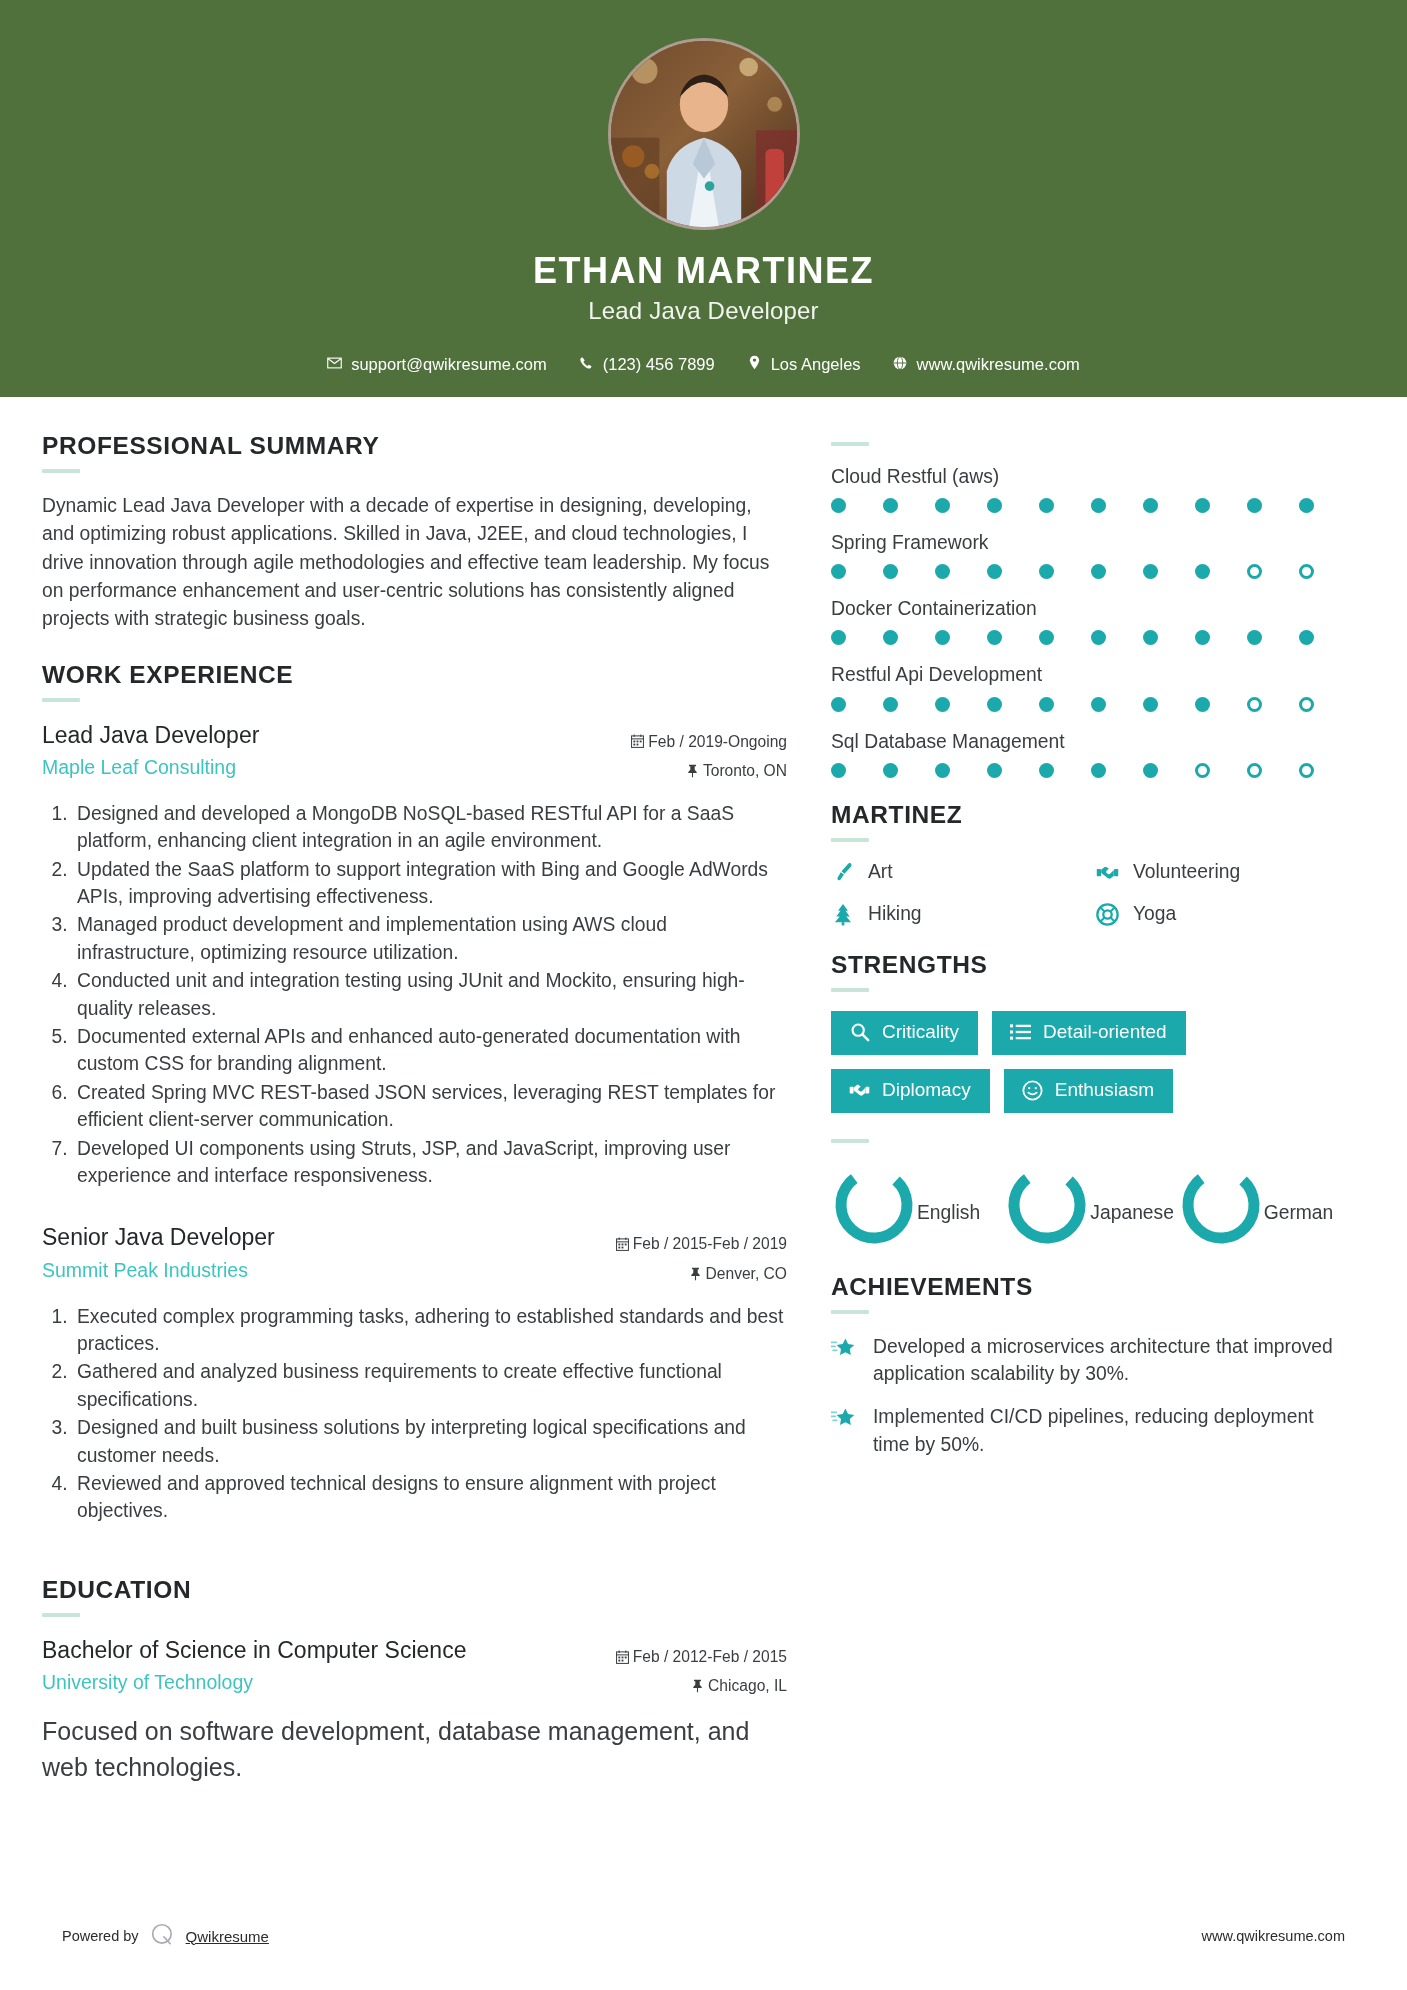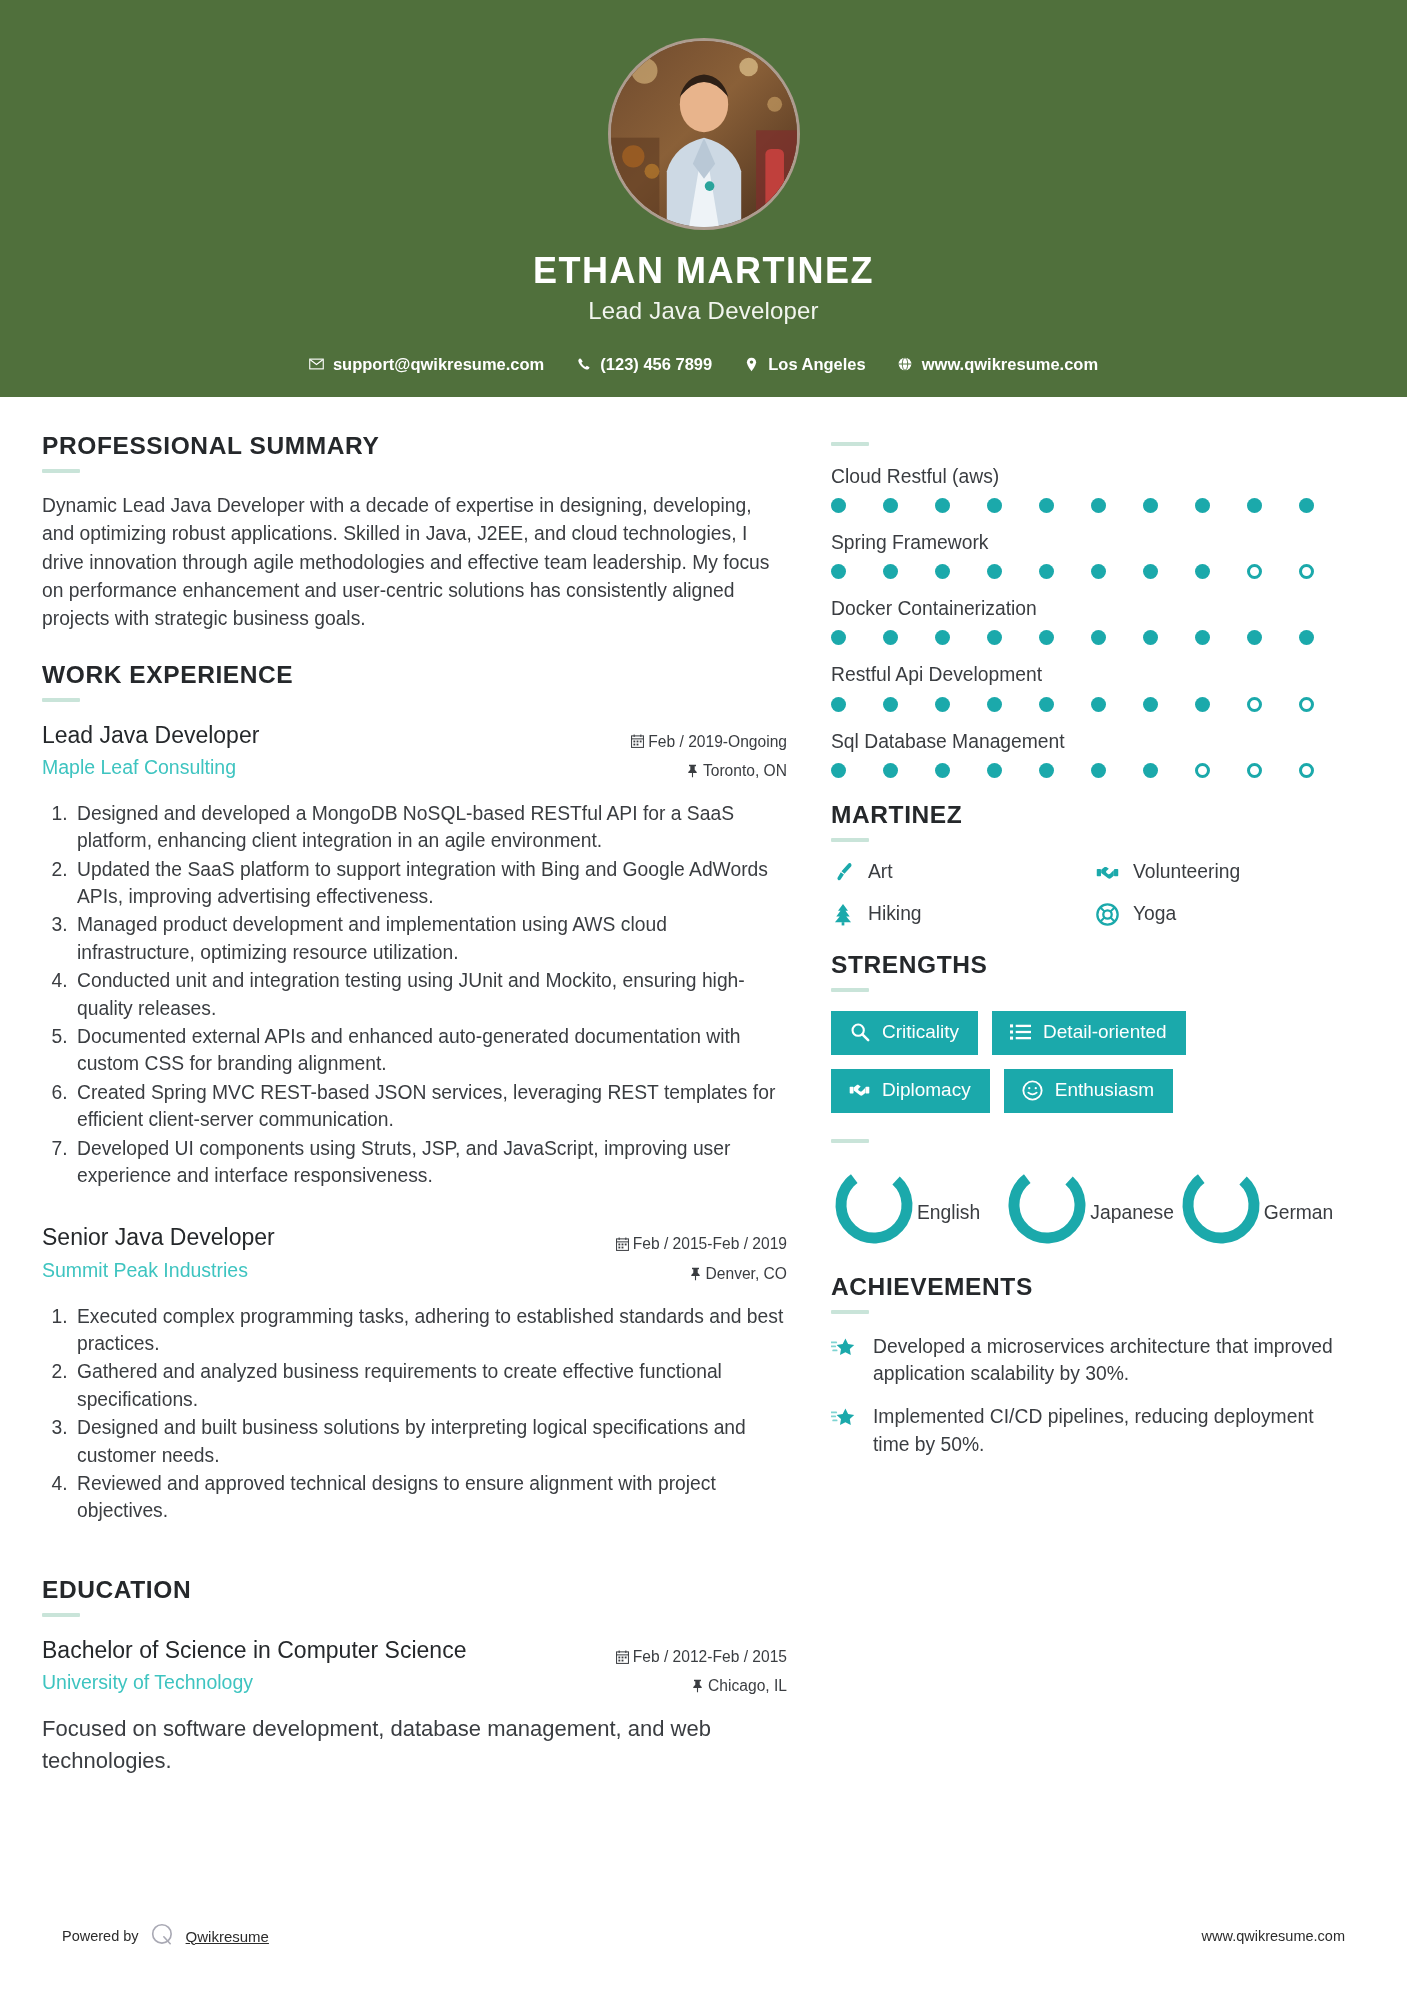--- a/index.html
+++ b/index.html
@@ -53,25 +53,24 @@
   .contact-row {
     margin-top: 30px;
     display: flex;
     align-items: center;
     gap: 0px;
     color: #ffffff;
     font-size: 16.5px;
   }
   .contact-item {
     display: flex;
-    align-items: center;
+    align-items: flex-start;
     gap: 9px;
     padding: 0 16px;
     white-space: nowrap;
-    font-weight: bold;
   }
   .contact-item .ci { display: inline-flex; width: 15px; height: 16px; align-items: center; justify-content: center; }
   .contact-item svg { display: block; }
 
   
   .body {
     display: flex;
     padding: 36px 42px 0 42px;
     gap: 44px;
     align-items: flex-start;
@@ -144,21 +143,21 @@
   ol.bullets {
     margin: 14px 0 0 0;
     padding-left: 31px;
     font-size: 19.3px;
     line-height: 1.42;
     color: #3a3d41;
   }
   ol.bullets li { margin-bottom: 1px; padding-left: 4px; }
 
   .edu-desc {
-    font-size: 22px;
+    font-size: 25px;
     line-height: 1.45;
     color: #3a3d41;
     margin-top: 12px;
   }
 
   
   .skill-name {
     font-size: 19.3px;
     color: #3a3d41;
     margin-bottom: 10px;

